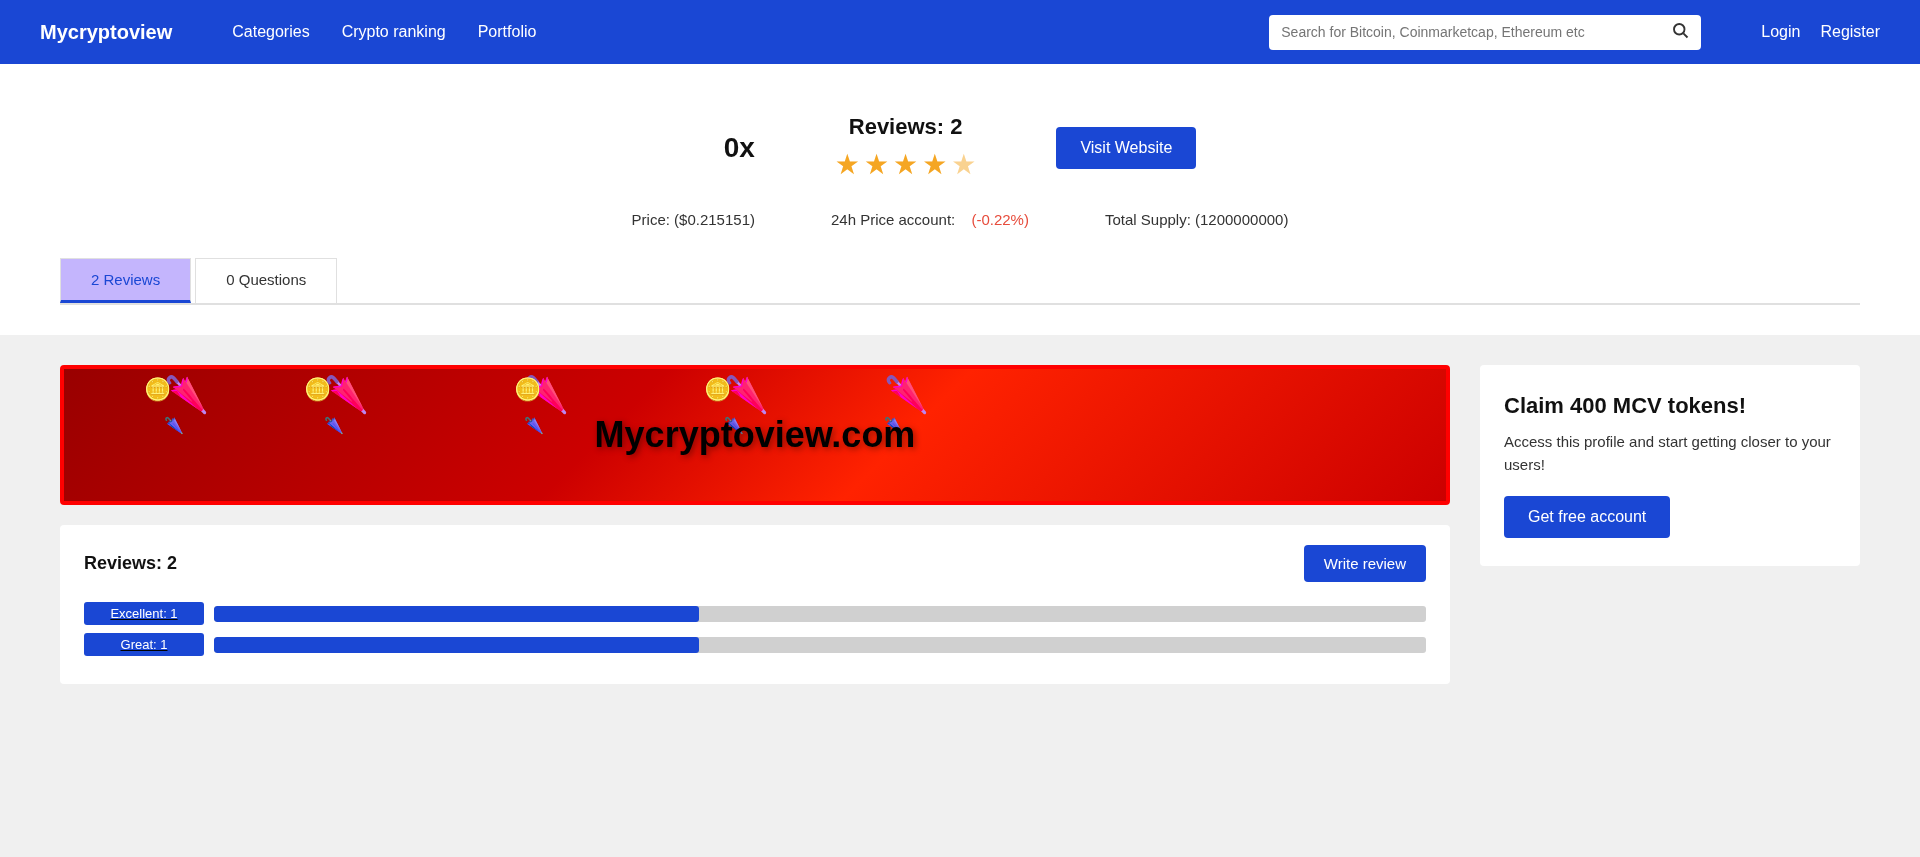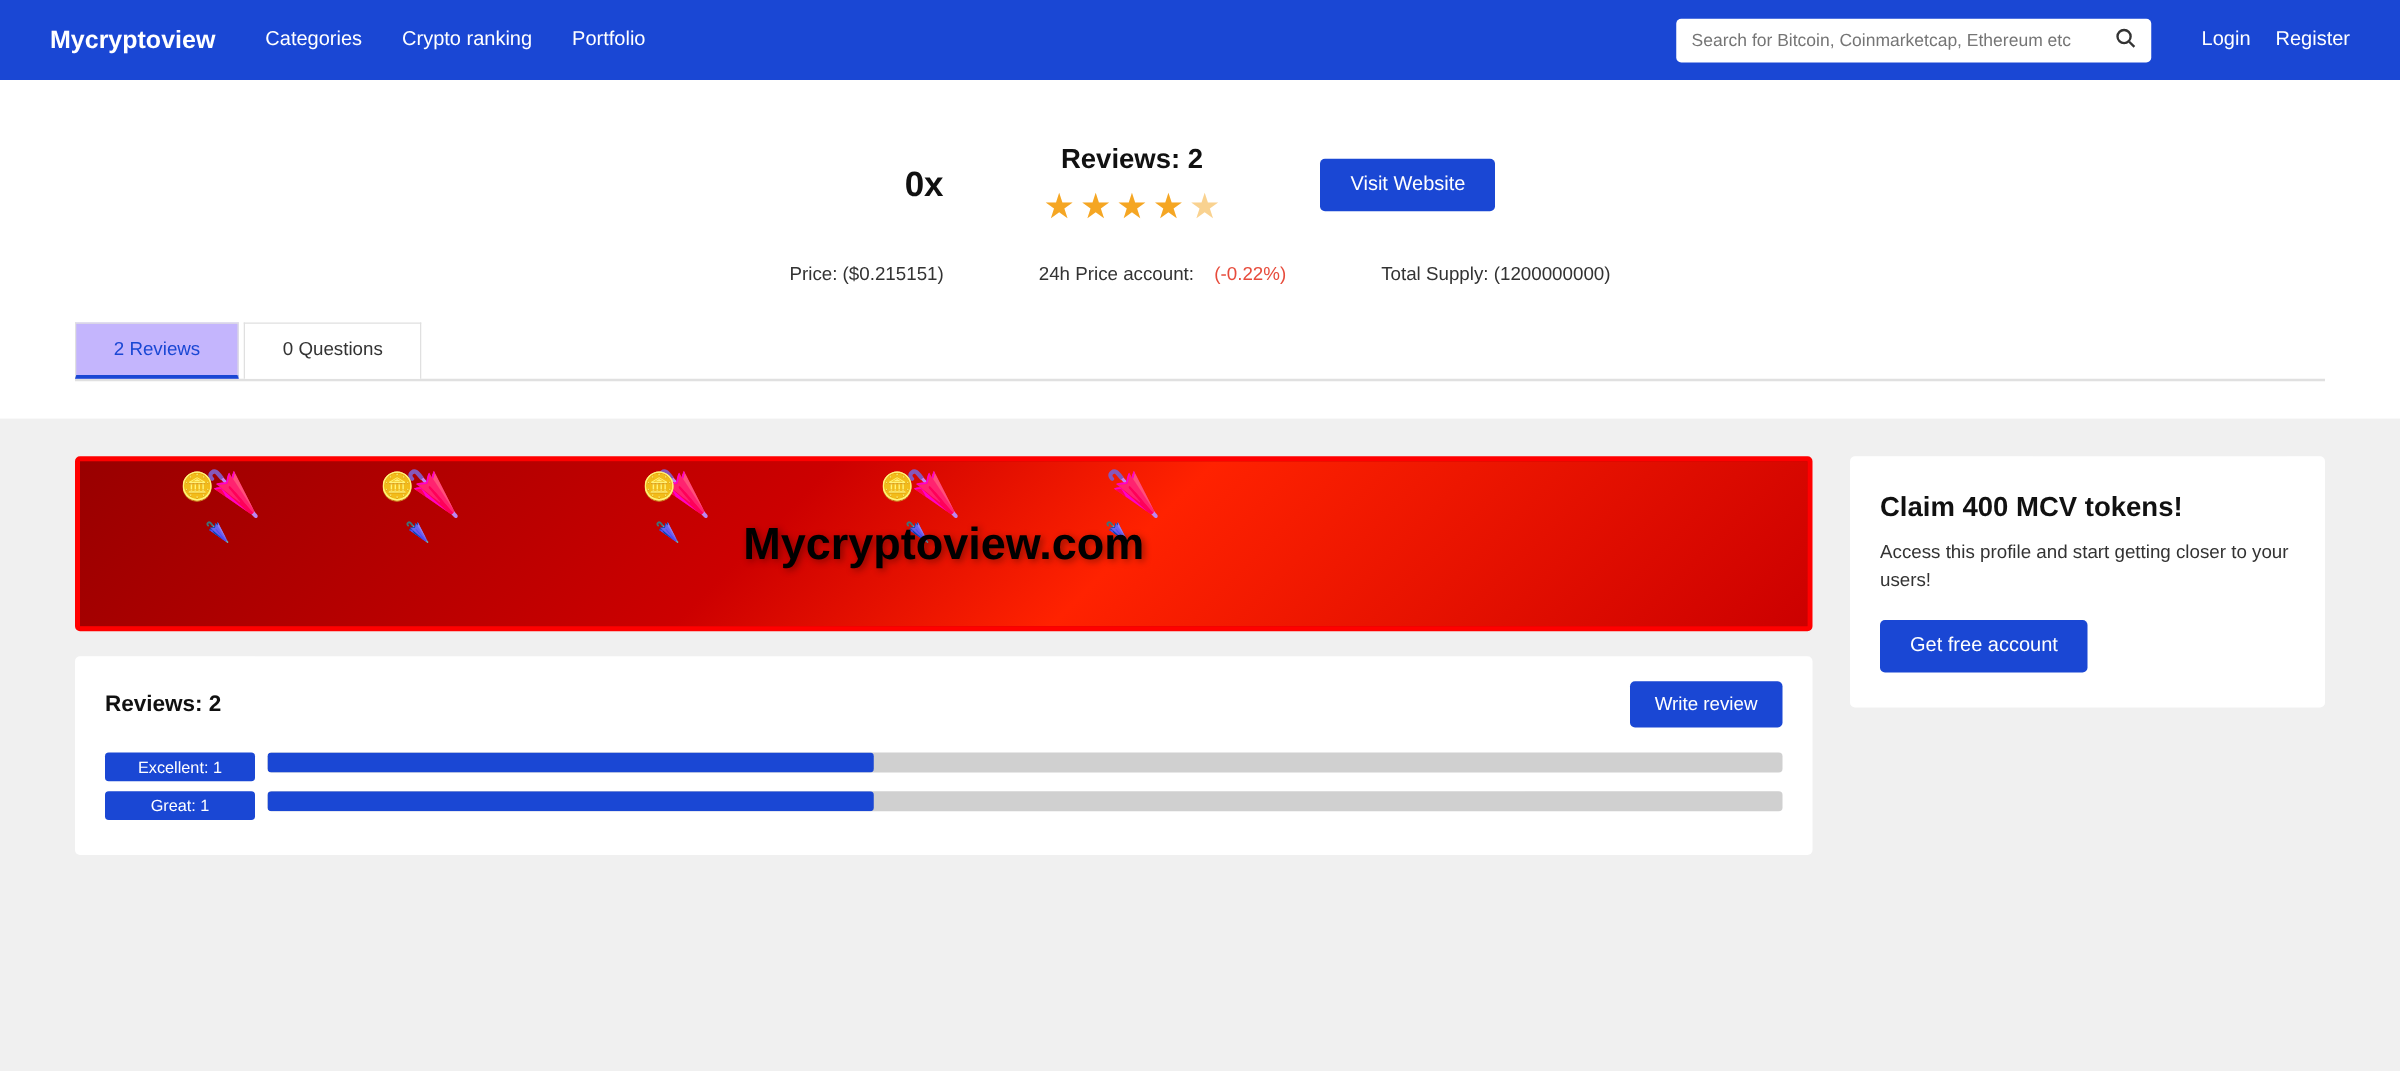--- a/index.html
+++ b/index.html
@@ -5,21 +5,21 @@
     * { margin: 0; padding: 0; box-sizing: border-box; }
     body { font-family: Arial, sans-serif; background: #f0f0f0; }
 
     
     .navbar {
       background: #1a47d4;
       display: flex;
       align-items: center;
       padding: 0 40px;
       height: 64px;
-      gap: 40px;
+      gap: 60px;
     }
     .navbar-brand {
       color: white;
       font-size: 20px;
       font-weight: bold;
       white-space: nowrap;
     }
     .navbar-nav {
       display: flex;
       gap: 32px;
@@ -31,21 +31,21 @@
       font-size: 16px;
       cursor: pointer;
     }
     .navbar-search {
       display: flex;
       align-items: center;
       background: white;
       border-radius: 4px;
       padding: 6px 12px;
       gap: 8px;
-      width: 380px;
+      width: 432px;
     }
     .navbar-search input {
       border: none;
       outline: none;
       font-size: 14px;
       color: #555;
       width: 100%;
       background: transparent;
     }
     .search-icon-svg {
@@ -241,23 +241,24 @@
       background: #1a47d4;
       color: white;
       border: none;
       border-radius: 4px;
       padding: 10px 20px;
       font-size: 15px;
       cursor: pointer;
     }
     .rating-bar-row {
       display: flex;
-      align-items: flex-start;
+      align-items: center;
       gap: 10px;
       margin-bottom: 8px;
+      text-decoration: underline;
     }
     .rating-bar-label {
       background: #1a47d4;
       color: white;
       padding: 4px 12px;
       border-radius: 3px;
       font-size: 13px;
       width: 120px;
       text-align: center;
     }

